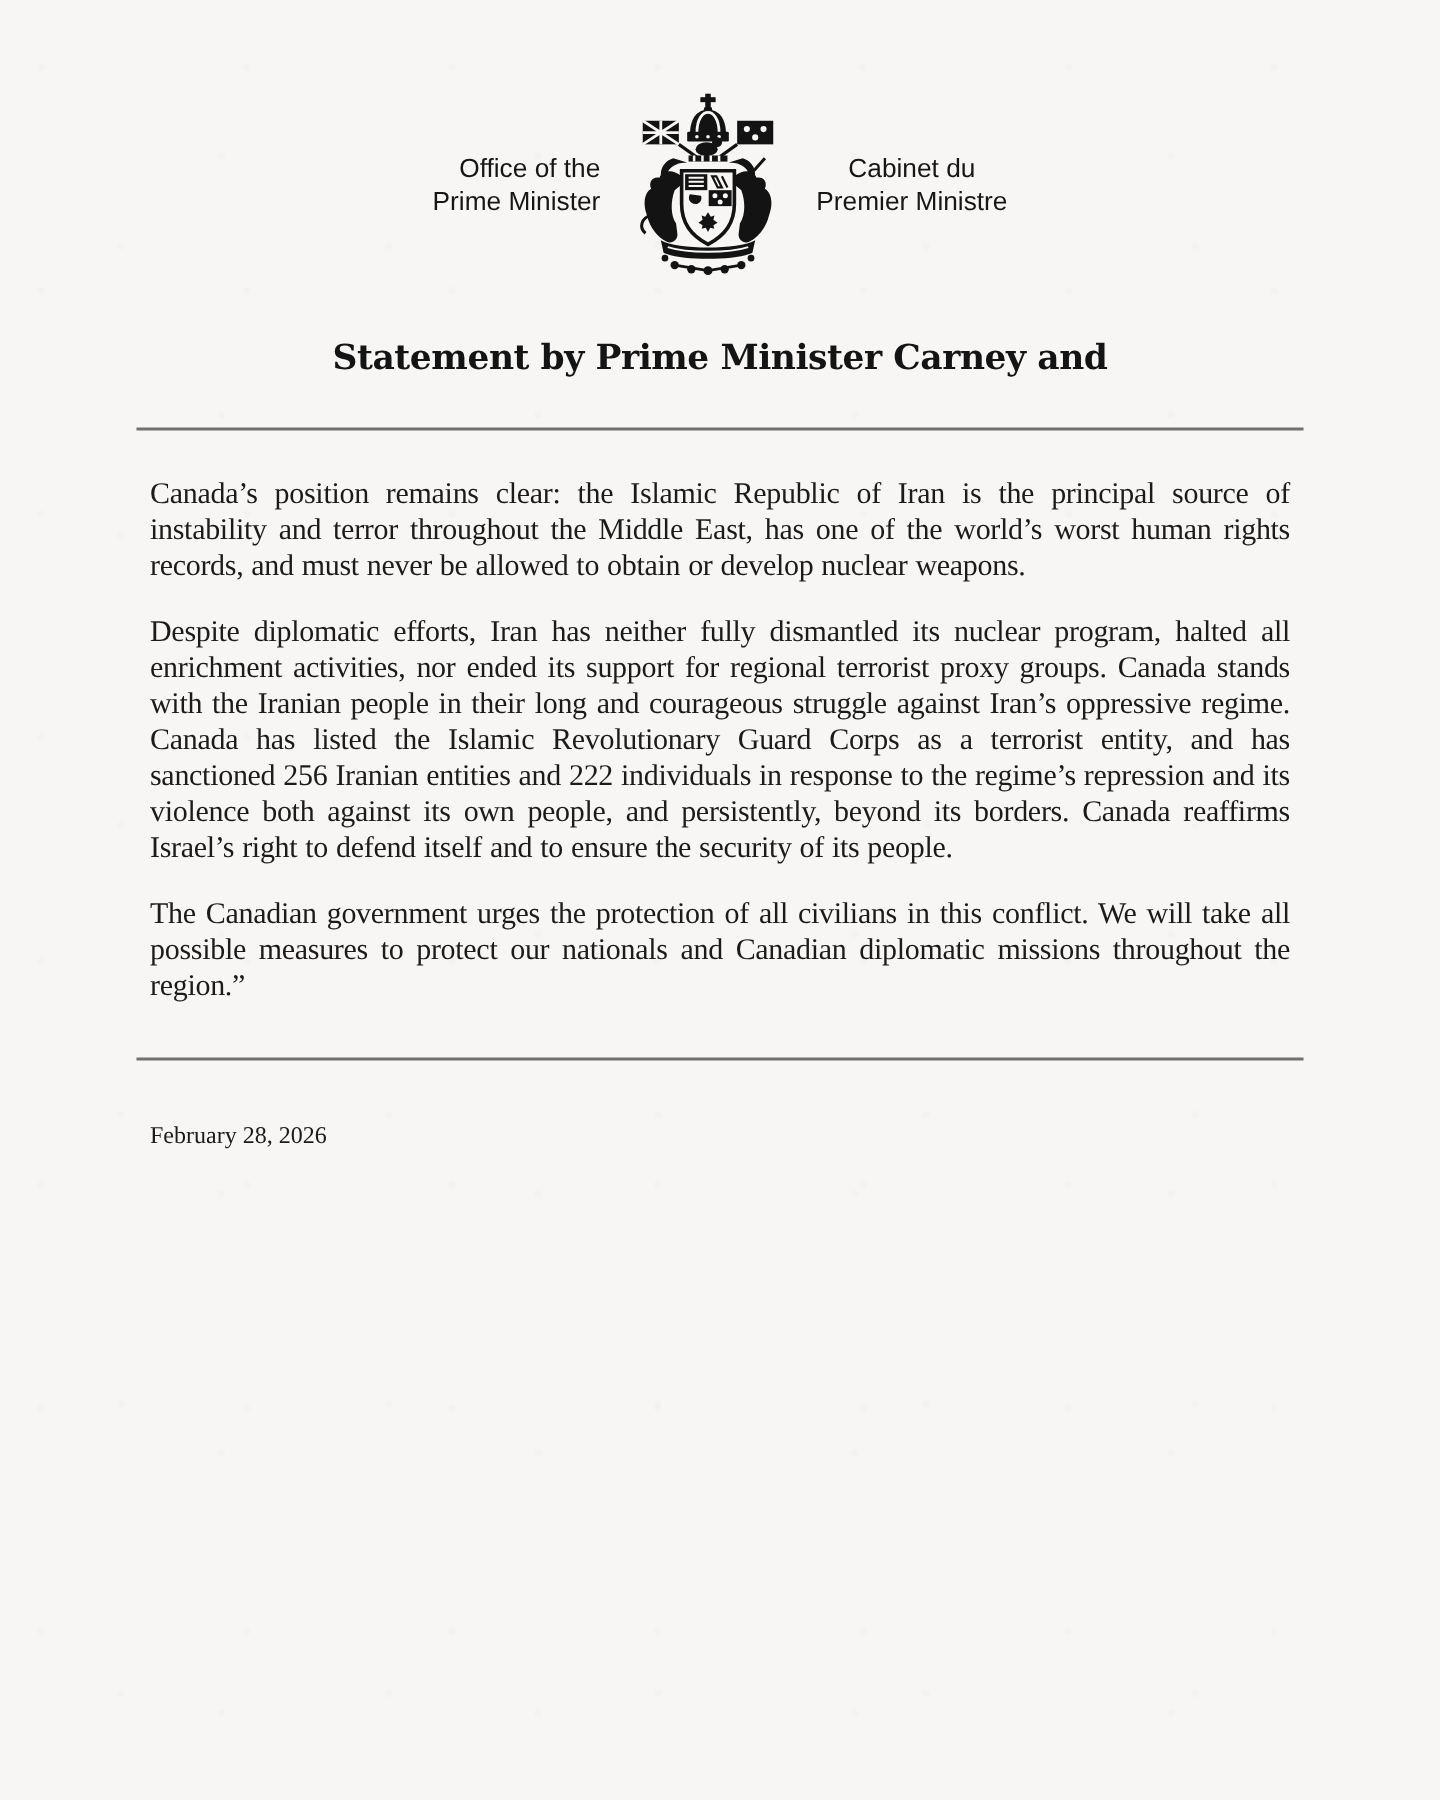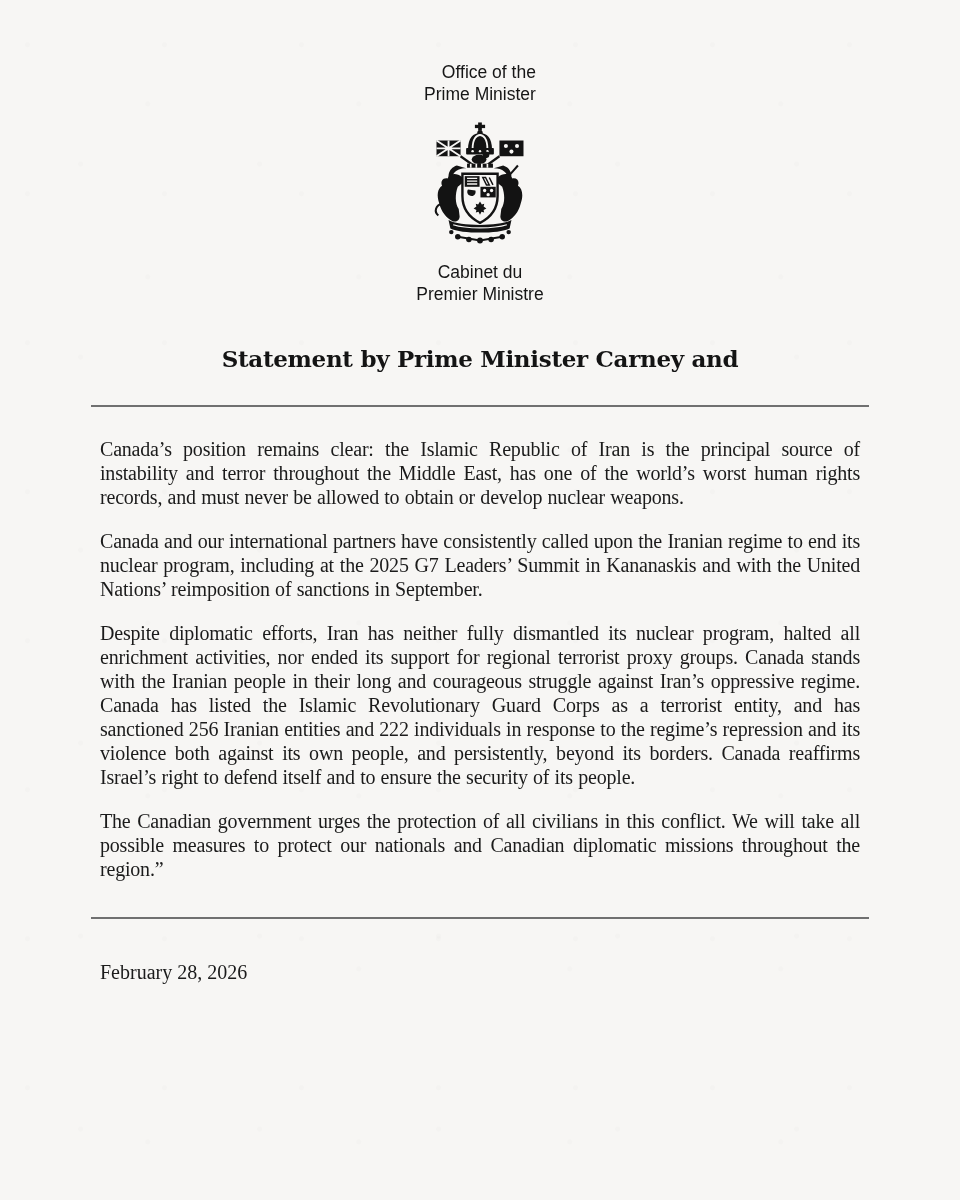--- a/index.html
+++ b/index.html
@@ -26,21 +26,20 @@
     height: 1200px;
   }
 
   
   .letterhead {
     display: flex;
     align-items: center;
     justify-content: center;
     gap: 16px;
     padding-top: 62px;
-    flex-direction: column;
   }
   .letterhead .dept {
     font-family: "Liberation Sans", "DejaVu Sans", sans-serif;
     font-size: 17.5px;
     line-height: 1.25;
     color: #161616;
     white-space: pre-line;
   }
   .letterhead .dept.en { text-align: right; }
   .letterhead .dept.fr { text-align: center; }
@@ -86,21 +85,21 @@
     line-height: 24px;
     text-align: justify;
     letter-spacing: -0.2px;
     word-spacing: 0.5px;
     color: #1b1b1b;
   }
 
   .dateline {
     width: 760px;
     margin: 42px auto 0 auto;
-    font-size: 20px;
+    font-size: 16px;
     color: #1b1b1b;
   }
 </style>
 </head>
 <body>
 
 <div class="page">
 
   <div class="letterhead">
     <div class="dept en">Office of the
@@ -176,21 +175,20 @@
 Premier Ministre</div>
   </div>
 
   <h1 class="title"><span>Statement by Prime Minister Carney and</span><br>
   </h1>
 
   <hr class="rule top">
 
   <div class="content">
     <p>Canada’s position remains clear: the Islamic Republic of Iran is the principal source of instability and terror throughout the Middle East, has one of the world’s worst human rights records, and must never be allowed to obtain or develop nuclear weapons.</p>
-    <p>Canada and our international partners have consistently called upon the Iranian regime to end its nuclear program, including at the 2025 G7 Leaders’ Summit in Kananaskis and with the United Nations’ reimposition of sanctions in September.</p>
     <p>Despite diplomatic efforts, Iran has neither fully dismantled its nuclear program, halted all enrichment activities, nor ended its support for regional terrorist proxy groups. Canada stands with the Iranian people in their long and courageous struggle against Iran’s oppressive regime. Canada has listed the Islamic Revolutionary Guard Corps as a terrorist entity, and has sanctioned 256 Iranian entities and 222 individuals in response to the regime’s repression and its violence both against its own people, and persistently, beyond its borders. Canada reaffirms Israel’s right to defend itself and to ensure the security of its people.</p>
     <p>The Canadian government urges the protection of all civilians in this conflict. We will take all possible measures to protect our nationals and Canadian diplomatic missions throughout the region.”</p>
   </div>
 
   <hr class="rule bottom">
 
   <div class="dateline">February 28, 2026</div>
 
 </div>
 

